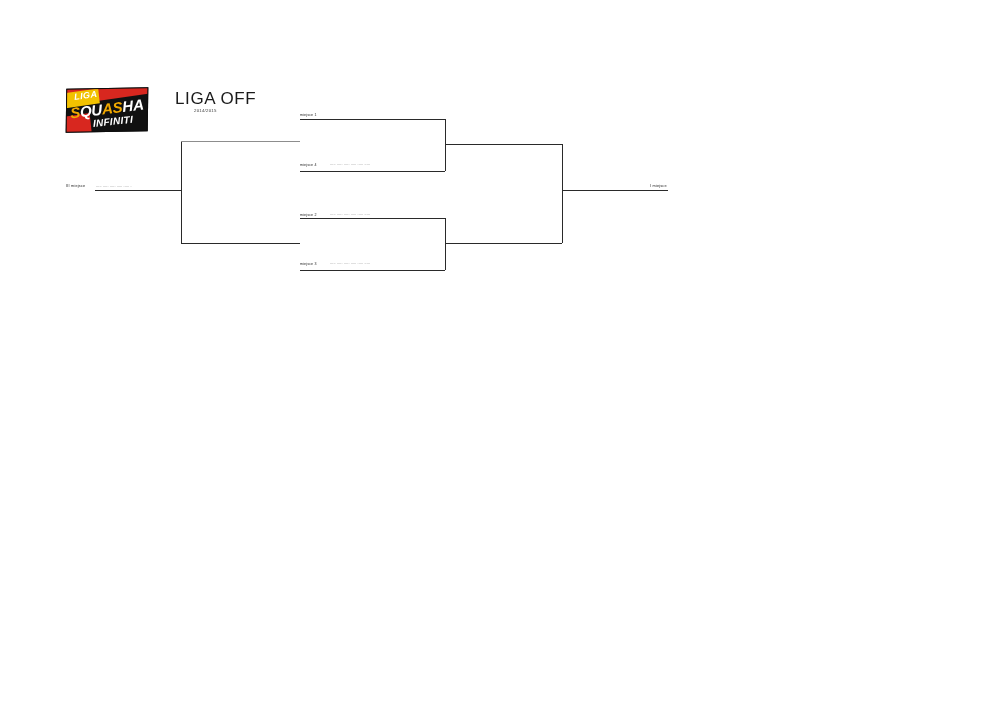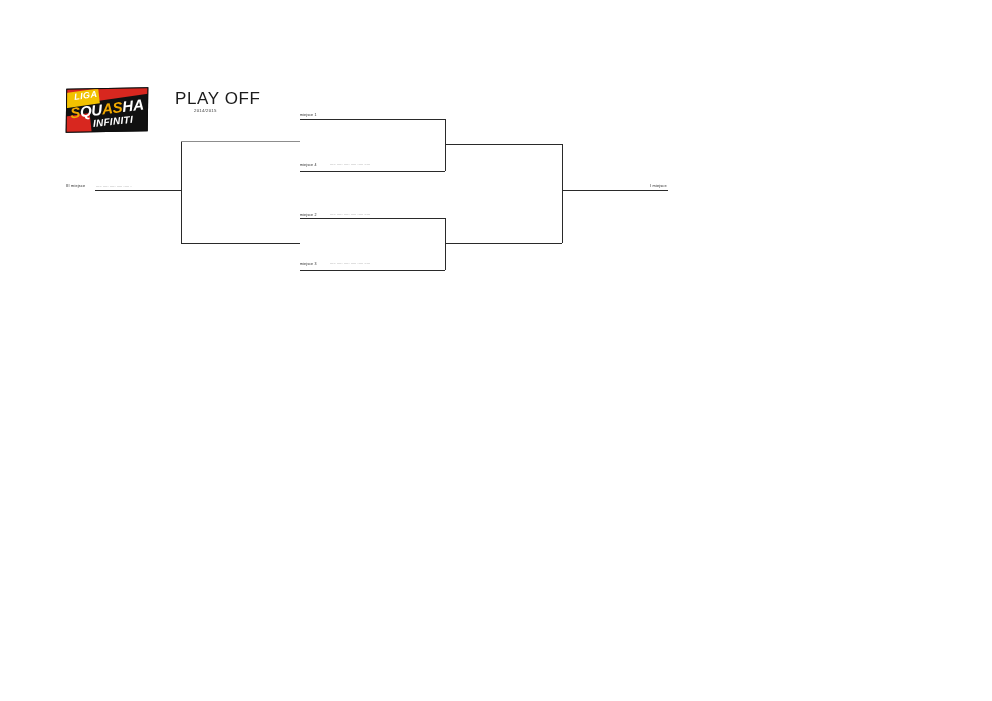--- a/index.html
+++ b/index.html
@@ -170,21 +170,21 @@
 
   <div class="logo">
     <div class="logo-band-red"></div>
     <div class="logo-band-yellow"></div>
     <div class="logo-band-red2"></div>
     <div class="logo-liga">LIGA</div>
     <div class="logo-squasha"><span class="sq-a">S</span><span>QU</span><span class="sq-a">AS</span><span>HA</span></div>
     <div class="logo-infiniti">INFINITI</div>
   </div>
 
-  <div class="title">PLAY OFF</div>
+  <div class="title">LIGA OFF</div>
   <div class="subtitle">2014/2015</div>
 
   <div class="side-label" style="left:66px; top:184px;">III miejsce</div>
   <div class="slot-fill" style="left:96px; top:184px;">..... ..... ..... ..... ..... .</div>
   <div class="hline" style="left:95px; top:190px; width:87px;"></div>
 
   <div class="vline" style="left:181px; top:141px; height:102px;"></div>
   <div class="hline light" style="left:181px; top:141px; width:119px;"></div>
   <div class="hline" style="left:181px; top:243px; width:119px;"></div>
 

